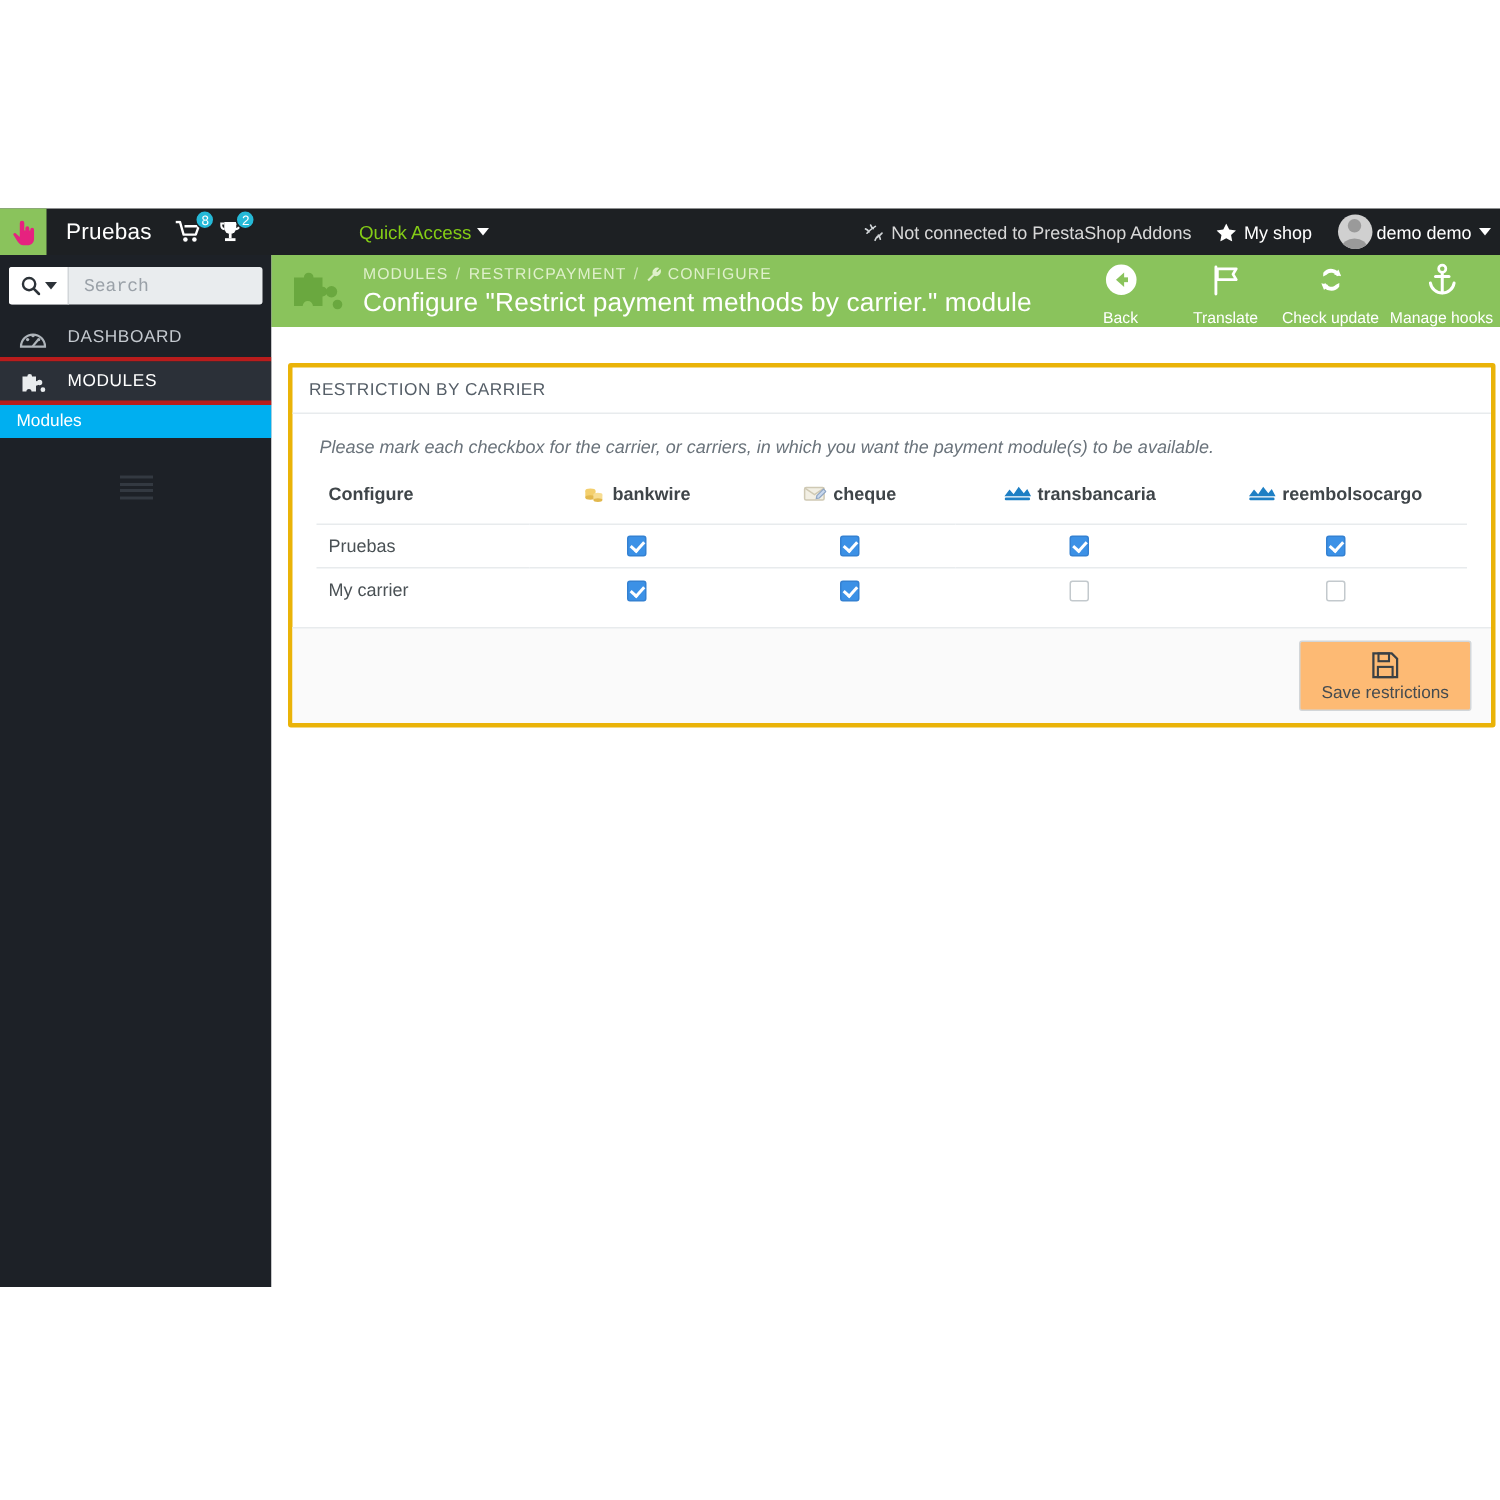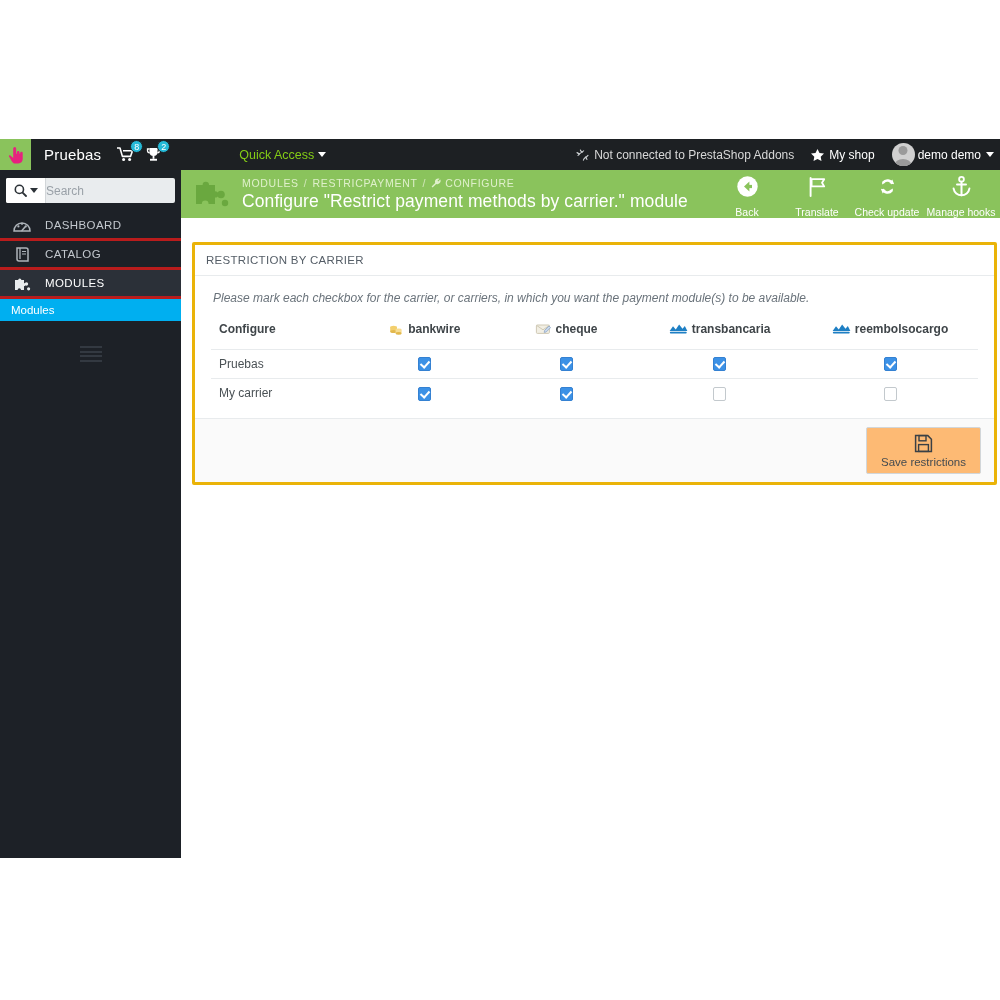--- a/index.html
+++ b/index.html
@@ -91,22 +91,22 @@
     display: flex; align-items: center; height: 25px;
     background: #e9ecee; border-radius: 2px; overflow: hidden;
   }
   .search-btn {
     display: flex; align-items: center; gap: 3px;
     background: #ffffff; height: 25px; padding: 0 7px 0 8px;
     border-right: 1px solid #d2d6d9;
   }
   .search-input {
     border: 0; outline: 0; background: transparent;
-    font-family: Liberation Sans, sans-serif; font-size: 12px;
-    color: #8b5cf6; width: 100%; height: 25px;
+    font-family: Liberation Mono, monospace; font-size: 12px;
+    color: #8b5cf6; padding-left: 10px; width: 100%; height: 25px;
   }
   .search-input::placeholder { color: #9aa1a8; }
 
   .nav-item {
     display: flex; align-items: center; gap: 12px;
     height: 29px; padding-left: 11px;
     color: #c3c8ce; font-size: 11.5px; letter-spacing: .4px;
     border-bottom: 3px solid #b91c1c;
   }
   .nav-item.active { background: #2b3038; color: #ffffff; }
@@ -307,30 +307,20 @@
           <path d="M1 13a8 8 0 1 1 16 0z" fill="none" stroke="#aeb4ba" stroke-width="1.5"></path>
           <circle cx="5.4" cy="8.4" r="1.1" fill="#aeb4ba"></circle>
           <circle cx="9" cy="5.8" r="1.1" fill="#aeb4ba"></circle>
           <circle cx="12.8" cy="8.4" r="1.1" fill="#aeb4ba"></circle>
           <path d="M9 12.6L12 9" stroke="#aeb4ba" stroke-width="1.5" stroke-linecap="round"></path>
         </svg>
       </span>
       <span>DASHBOARD</span>
     </div>
 
-    <div class="nav-item">
-      <span class="nav-icon">
-        <svg width="17" height="17" viewBox="0 0 17 17">
-          <path d="M3 2h9a2 2 0 0 1 2 2v11H5a2 2 0 0 1-2-2z" fill="none" stroke="#aeb4ba" stroke-width="1.5"></path>
-          <path d="M6 2v11" stroke="#aeb4ba" stroke-width="1.3"></path>
-          <path d="M8 5.5h4M8 8h4" stroke="#aeb4ba" stroke-width="1.2"></path>
-        </svg>
-      </span>
-      <span>CATALOG</span>
-    </div>
 
 
     <div class="nav-item active">
       <span class="nav-icon">
         <svg width="19" height="17" viewBox="0 0 19 17">
           <path d="M2 5h3.2a1.6 1.6 0 1 1 3.2 0H11v3a1.6 1.6 0 1 1 0 3.2V15H8a1.7 1.7 0 1 0-3.4 0H2z" fill="#e9ecee"></path>
           <path d="M13.4 7.2a1.8 1.8 0 1 1 0 3.6 1.8 1.8 0 0 1 0-3.6z" fill="#e9ecee"></path>
           <path d="M15.6 12.2a1.6 1.6 0 1 1 0 3.2 1.6 1.6 0 0 1 0-3.2z" fill="#e9ecee"></path>
         </svg>
       </span>

